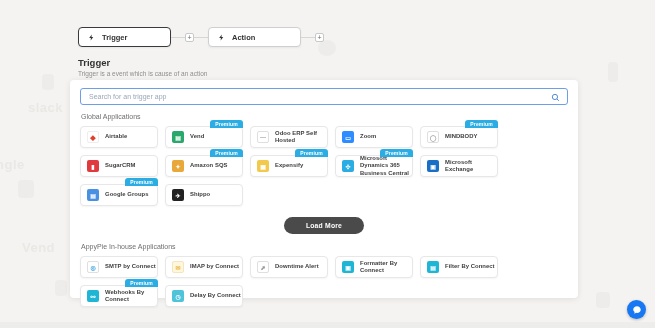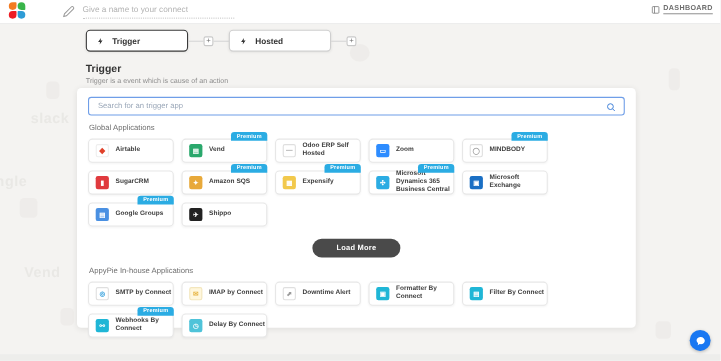--- a/index.html
+++ b/index.html
@@ -135,57 +135,36 @@
     <div class="wm g" style="left:22px; top:218px;">Vend</div>
     <div class="wm s" style="left:252px; top:15px;">tive</div>
     <div class="wm-box" style="left:42px; top:52px; width:12px; height:16px;"></div>
     <div class="wm-box" style="left:18px; top:158px; width:16px; height:18px;"></div>
     <div class="wm-box" style="left:55px; top:258px; width:12px; height:16px;"></div>
     <div class="wm-box" style="left:318px; top:18px; width:18px; height:16px; border-radius:50%;"></div>
     <div class="wm-box" style="left:596px; top:270px; width:14px; height:16px;"></div>
     <div class="wm-box" style="left:608px; top:40px; width:10px; height:20px;"></div>
   </div>
 
-  <div class="topbar">
-    <div class="logo">
-      <i></i>
-        <i></i>
-        <i></i>
-        <i></i>
-    </div>
-    <div class="name-wrap">
-      <svg class="pencil-ico" viewBox="0 0 24 24" fill="none" stroke="currentColor" stroke-width="2">
-        <path d="M17 3a2.8 2.8 0 0 1 4 4L7.5 20.5 2 22l1.5-5.5L17 3z"></path>
-      </svg>
-      <div class="name-field">Give a name to your connect</div>
-    </div>
-    <div class="dash-btn">
-      <svg width="8" height="8" viewBox="0 0 24 24" fill="none" stroke="#6d6d6d" stroke-width="2">
-        <rect x="3" y="3" width="18" height="18" rx="2"></rect>
-          <path d="M9 3v18"></path>
-      </svg>
-      <span class="lbl">DASHBOARD</span>
-    </div>
-  </div>
 
   <div class="flow">
     <div class="node active">
       <svg class="bolt" viewBox="0 0 24 24" fill="currentColor">
         <path d="M13 2L4 14h6l-1 8 9-12h-6l1-8z"></path>
       </svg>
       <span class="txt">Trigger</span>
     </div>
     <div class="connector"></div>
     <div class="plus-btn">+</div>
     <div class="connector"></div>
     <div class="node">
       <svg class="bolt" viewBox="0 0 24 24" fill="currentColor">
         <path d="M13 2L4 14h6l-1 8 9-12h-6l1-8z"></path>
       </svg>
-      <span class="txt">Hosted</span>
+      <span class="txt">Action</span>
     </div>
     <div class="connector"></div>
     <div class="plus-btn">+</div>
   </div>
 
   <div class="sec-head">
     <div class="sec-title">Trigger</div>
     <div class="sec-sub">Trigger is a event which is cause of an action</div>
   </div>
 

